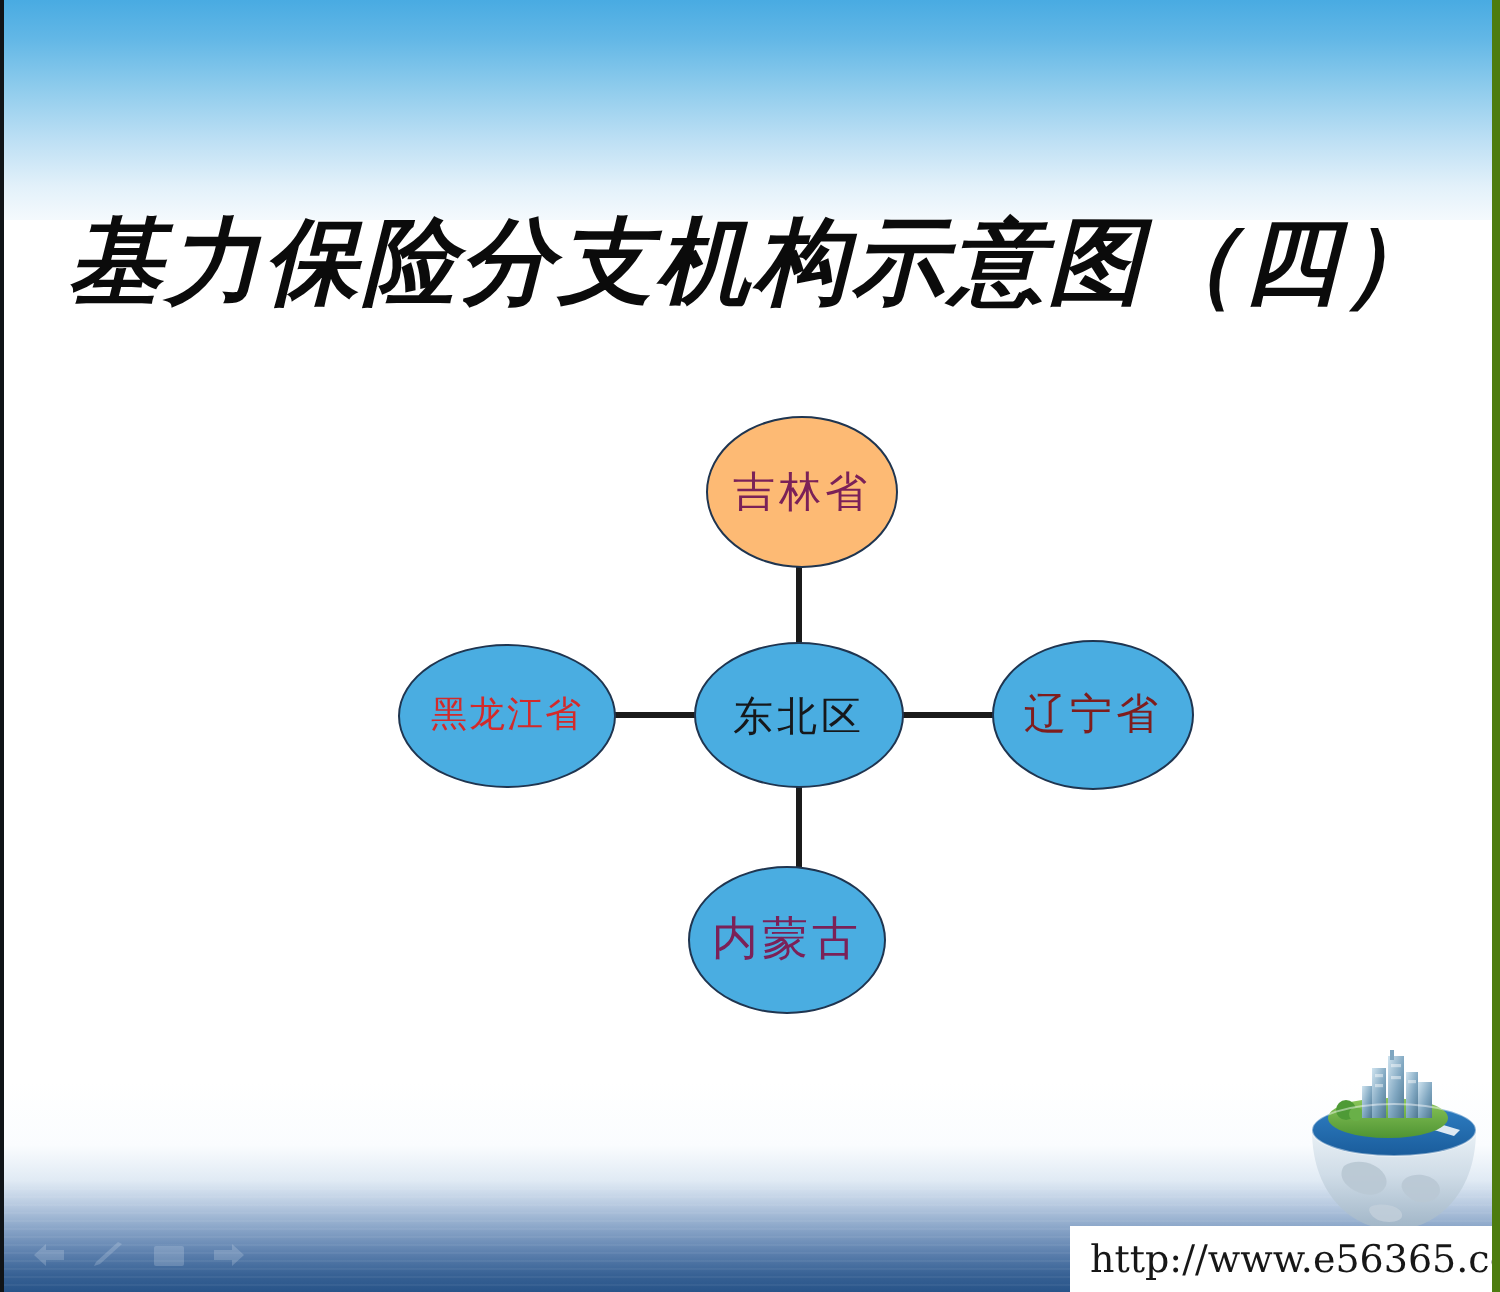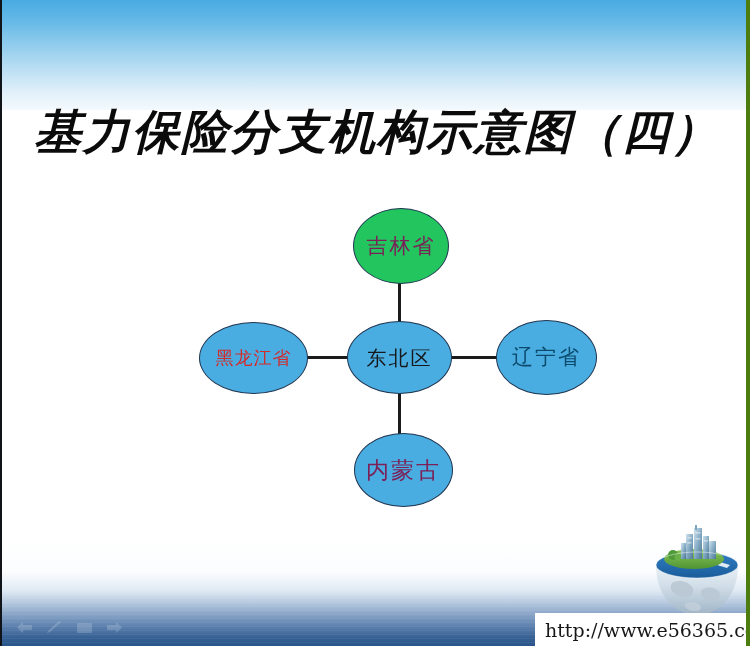--- a/index.html
+++ b/index.html
@@ -138,21 +138,21 @@
   }
   .node-top {
     left: 351px; top: 208px;
     width: 96px; height: 76px;
   }
   .node-top .node-label {
     color: #7b2158;
     font-size: 21px;
   }
   .node-bottom {
-    left: 352px; top: 433px;
+    left: 342px; top: 433px;
     width: 99px; height: 74px;
   }
   .node-bottom .node-label {
     color: #7b2158;
     font-size: 23px;
   }
   .node-left {
     left: 197px; top: 322px;
     width: 109px; height: 72px;
   }
@@ -233,34 +233,34 @@
 
   <div class="title">基力保险分支机构示意图（四）</div>
 
   <div class="diagram">
 
     <div class="edge edge-top" style="background: rgb(27, 27, 27);"></div>
     <div class="edge edge-bottom" style="background: rgb(27, 27, 27);"></div>
     <div class="edge edge-left" style="background: rgb(27, 27, 27);"></div>
     <div class="edge edge-right" style="background: rgb(27, 27, 27);"></div>
 
-    <div class="node node-top" style="background: #22c55e; border-color: rgb(31, 53, 80);">
+    <div class="node node-top" style="background: #fdba74; border-color: rgb(31, 53, 80);">
       <span class="node-label" style="color: rgb(123, 33, 88);">吉林省</span>
     </div>
 
     <div class="node node-left" style="background: rgb(74, 173, 225); border-color: rgb(31, 53, 80);">
       <span class="node-label" style="color: rgb(211, 42, 42);">黑龙江省</span>
     </div>
 
     <div class="node node-center" style="background: rgb(74, 173, 225); border-color: rgb(31, 53, 80);">
       <span class="node-label" style="color: rgb(22, 24, 27);">东北区</span>
     </div>
 
     <div class="node node-right" style="background: rgb(74, 173, 225); border-color: rgb(31, 53, 80);">
-      <span class="node-label" style="color: #0c4a6e;">辽宁省</span>
+      <span class="node-label" style="color: #7f1d1d;">辽宁省</span>
     </div>
 
     <div class="node node-bottom" style="background: rgb(74, 173, 225); border-color: rgb(31, 53, 80);">
       <span class="node-label" style="color: rgb(123, 33, 88);">内蒙古</span>
     </div>
 
   </div>
 
   <div class="globe">
     <svg viewBox="0 0 98 92" xmlns="http://www.w3.org/2000/svg">

